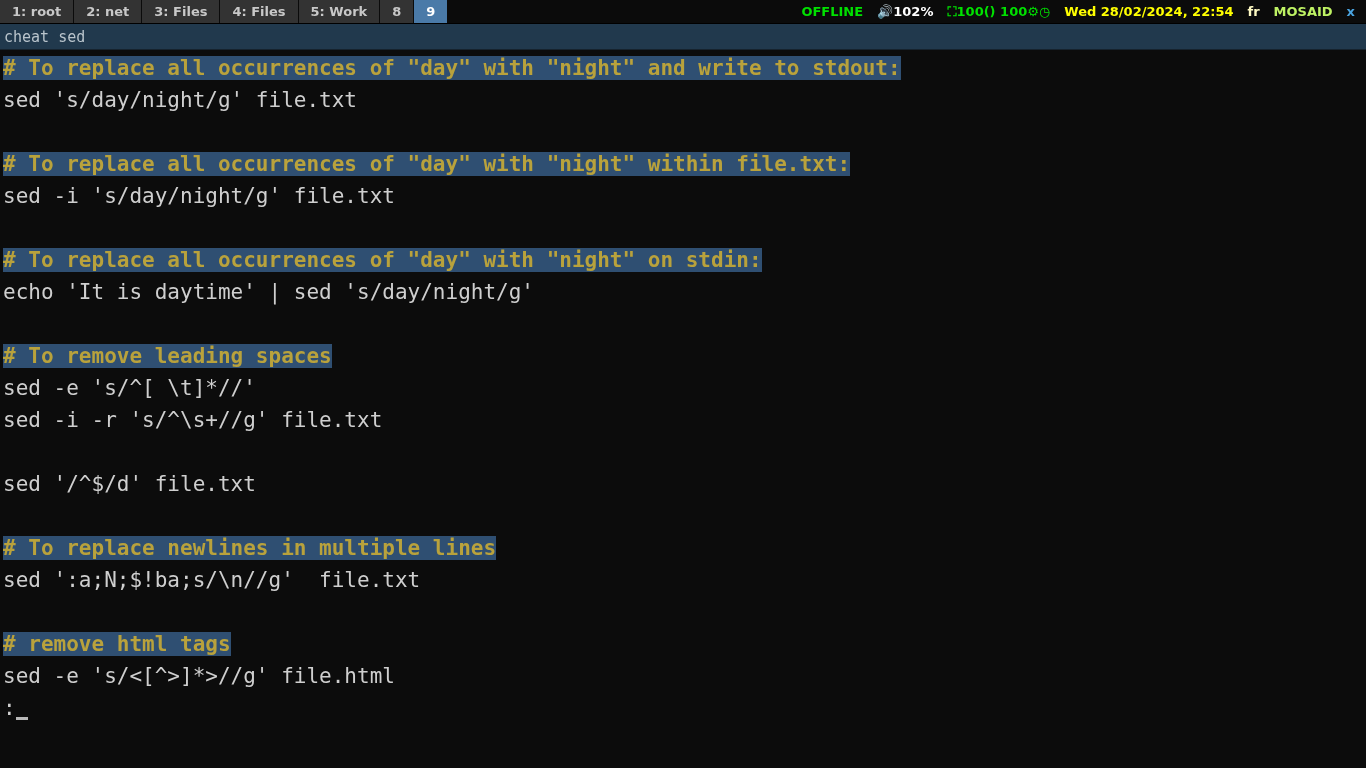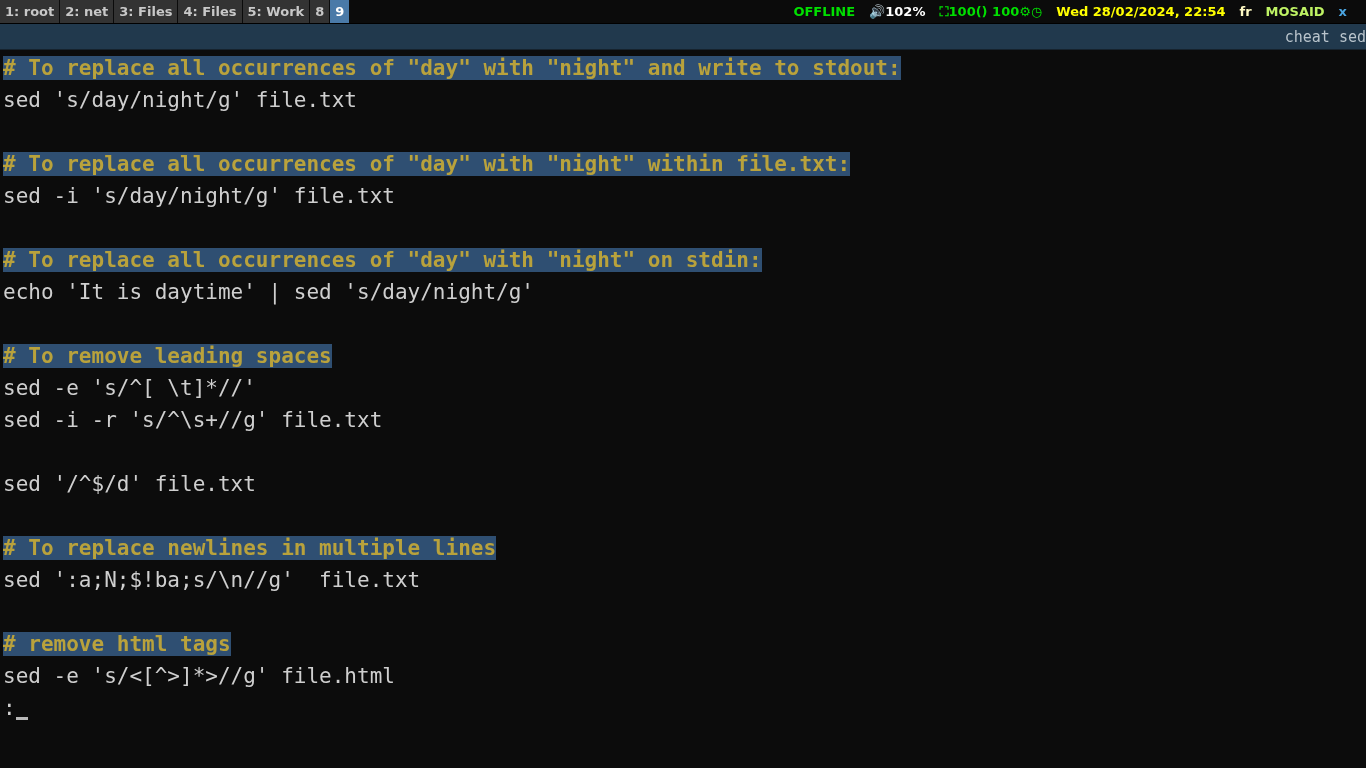--- a/index.html
+++ b/index.html
@@ -27,37 +27,37 @@
     box-sizing: border-box;
     border-bottom: 1px solid #000;
   }
   .wsgroup {
     display: flex;
     align-items: stretch;
   }
   .ws {
     background: #333333;
     color: #c8c8c8;
-    padding: 0 5px;
+    padding: 0 12px;
     display: flex;
     align-items: center;
     margin-right: 1px;
     line-height: 1;
     white-space: nowrap;
   }
   .ws.active {
     background: #4a7aa8;
     color: #ffffff;
   }
   .sb-spacer { flex: 1 1 auto; }
   .sb-right {
     display: flex;
     align-items: center;
     gap: 0px;
-    padding-right: 12px;
+    padding-right: 4px;
   }
   .sb-item {
     display: flex;
     align-items: center;
     white-space: nowrap;
     padding: 0 7px;
   }
   .green  { color: #00e000; }
   .white  { color: #ffffff; }
   .yellow { color: #ffff00; }
@@ -73,21 +73,20 @@
     background: #21394d;
     color: #b9c4cc;
     font-family: "DejaVu Sans Mono", monospace;
     font-size: 15px;
     display: flex;
     align-items: center;
     padding-left: 4px;
     box-sizing: border-box;
     border-bottom: 1px solid #16232e;
     white-space: pre;
-    justify-content: flex-end;
   }
 
   
   #terminal {
     width: 1130px;
     height: 718px;
     background: #0c0c0c;
     padding: 2px 0 0 0;
     box-sizing: border-box;
     font-family: "DejaVu Sans Mono", monospace;

